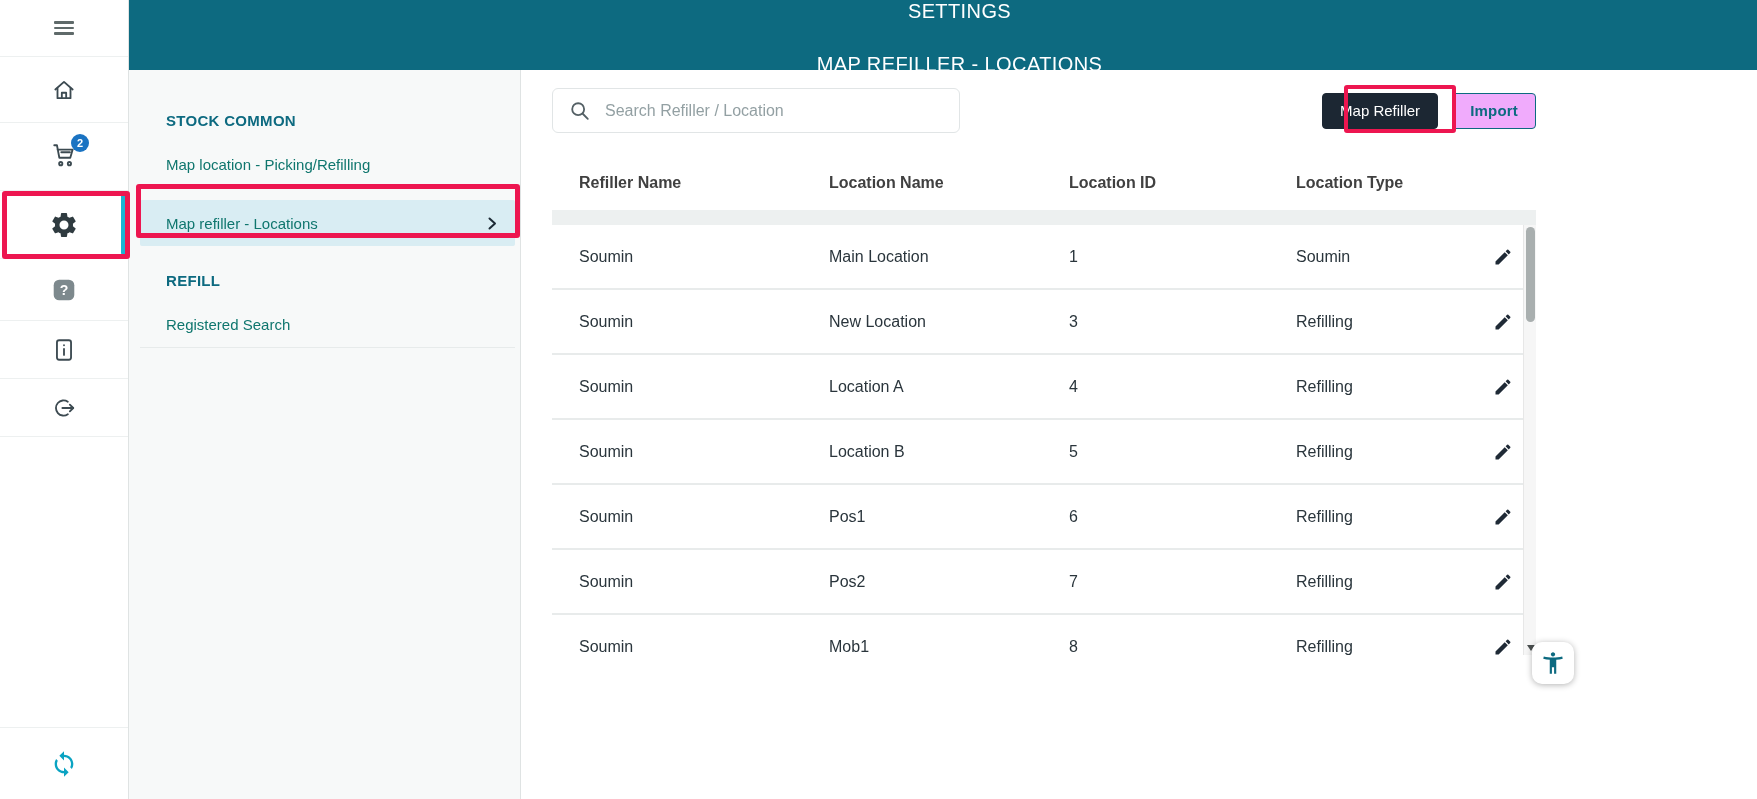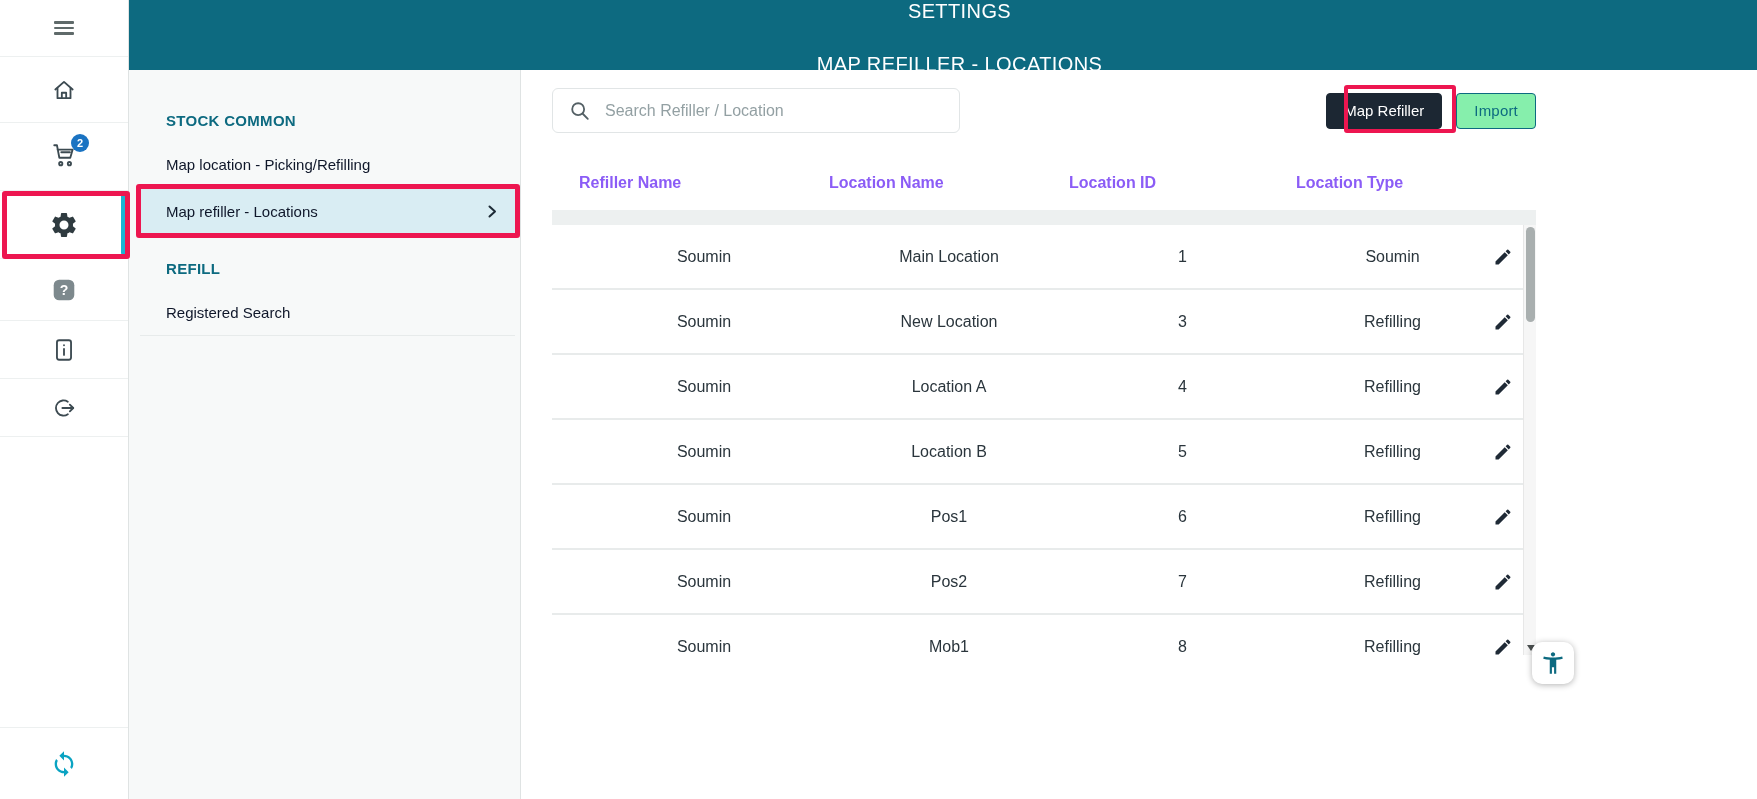--- a/index.html
+++ b/index.html
@@ -30,44 +30,44 @@
   .topbar{height:70px; background:var(--header); display:flex; align-items:center; padding-left:33px; gap:15px; color:#fff;flex-direction:column;}
   .crumb{font-size:20px; letter-spacing:.4px; cursor:pointer;}
   .crumb.current{cursor:default;}
   .content{flex:1; display:flex; min-height:0;}
 
   
   .subnav{width:392px; background:var(--subnav-bg); border-right:1px solid #dfe3e3; padding-top:42px; overflow:hidden;}
   .nav-title{color:var(--accent); font-weight:bold; font-size:15px; letter-spacing:.3px; padding-left:37px; height:20px;}
   .nav-items{list-style:none; margin:10px 0 26px 0;}
   .nav-item{height:46px; display:flex; align-items:center; justify-content:space-between;
-            margin:0 5px 0 11px; padding:0 18px 0 26px; font-size:15px; color:#0f172a;
+            margin:0 5px 12px 11px; padding:0 18px 0 26px; font-size:15px; color:#0f766e;
             border-bottom:1px solid #e7ebeb; cursor:pointer;text-align:center;}
   .nav-item.active{background:var(--active-nav-bg); border-bottom:none; border-radius:2px;}
   .nav-chevron{display:none; line-height:0;}
   .nav-item.active .nav-chevron{display:block;}
 
   
   .main{flex:1; background:#fff; padding:18px 0 0 31px; position:relative; min-width:0;}
   .main-inner{width:984px;}
   .toolbar{display:flex; align-items:center; height:45px;}
   .searchbox{width:408px; height:45px; border:1px solid #e1e5e6; border-radius:6px; background:#fff;
              display:flex; align-items:center; padding-left:16px; gap:14px;}
   .search-input{border:none; outline:none; flex:1; font-size:16px; color:#33414a; font-family:"Liberation Sans",sans-serif; background:transparent;}
   .search-input::placeholder{color:#93a0a3;}
   .toolbar-actions{margin-left:auto; display:flex; align-items:center; gap:14px;}
   .btn{font-family:"Liberation Sans",sans-serif; font-size:15px; height:36px; padding:0 17px; border-radius:4px; cursor:pointer;}
   .btn-dark{background:var(--dark-button); color:#fff; border:1px solid var(--dark-button);}
-  .btn-outline{background:#86efac; color:var(--accent); border:1.5px solid var(--accent); font-weight:normal; letter-spacing:.2px;}
+  .btn-outline{background:#f0abfc; color:var(--accent); border:1.5px solid var(--accent); font-weight:bold; letter-spacing:.2px;}
 
   .table{margin-top:22px;}
   .thead,.trow{display:grid; grid-template-columns:250px 240px 227px 193px 1fr; align-items:center; padding-left:27px;}
-  .thead{height:55px; background:#fff; font-weight:bold; font-size:16px; color:#8b5cf6;}
+  .thead{height:55px; background:#fff; font-weight:bold; font-size:16px; color:#404040;}
   .table-gap{height:15px; background:#edf0f0;}
-  .tbody{height:430px; overflow:hidden; position:relative; background:#fff;text-align:center;}
+  .tbody{height:430px; overflow:hidden; position:relative; background:#fff;}
   .trow{height:65px; font-size:16px; color:#2a353c; background:#fff; border-bottom:2px solid #e8ebeb; cursor:pointer;}
   .td-edit{justify-self:end; padding-right:36px;}
   .edit-btn{background:none; border:none; cursor:pointer; line-height:0; padding:4px;}
 
   
   .scrollbar{position:absolute; top:0; right:0; width:13px; height:430px; background:#f6f6f6; border-left:1px solid #e7e7e7;}
   .scroll-thumb{position:absolute; top:2px; left:1.5px; width:9px; height:95px; background:#a9afaf; border-radius:5px; cursor:grab;}
   .scroll-down{position:absolute; bottom:4px; left:2.5px; width:0; height:0; border-left:4px solid transparent; border-right:4px solid transparent; border-top:6px solid #4a4f4f; cursor:pointer;}
 
   

